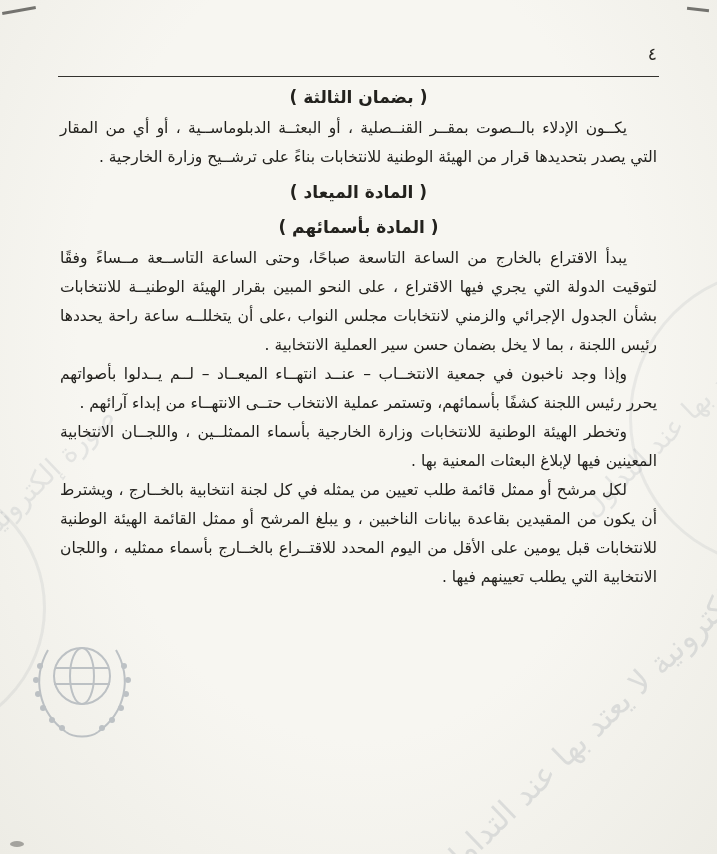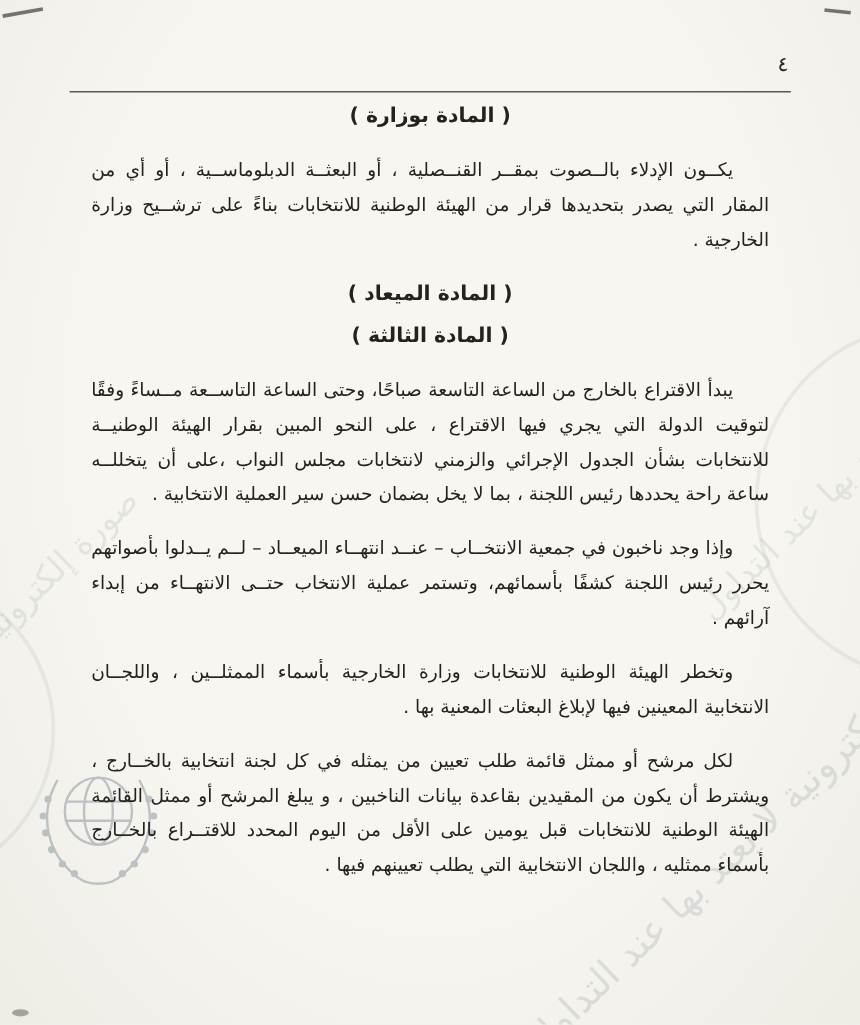--- a/index.html
+++ b/index.html
@@ -42,21 +42,21 @@
   .header-row {
     display: flex; direction: rtl;
     justify-content: space-between; align-items: flex-end;
     font-size: 15px; color: #2a2925;
   }
   .page-number { font-size: 17px; padding-left: 14px; }
   .rule { border: 0; border-top: 1.4px solid #33322e; margin: 12px -2px 4px; }
 
   .doc { direction: rtl; text-align: justify; font-size: 15.5px; line-height: 29px; color: #23221e; }
   .doc h2 { text-align: center; font-size: 17px; font-weight: 700; margin: 6px 0 2px; line-height: 29px; }
-  .doc p { margin: 16px; text-indent: 30px; }
+  .doc p { margin: 0; text-indent: 30px; }
 </style>
 </head>
 <body>
 
 <div class="scan-page">
 
   <div class="wm-layer">
     <div class="wm-ring ring1"></div>
     <div class="wm-ring ring2"></div>
     <span class="wm-text wm-t1">صورة إلكترونية لا يعتد بها عند التداول</span>
@@ -97,26 +97,26 @@
   <div class="content-layer">
 
     <div class="header-row">
       <span class="page-number">٤</span>
     </div>
 
     <hr class="rule">
 
     <div class="doc">
 
-      <h2>( المادة بوزارة )</h2>
+      <h2>( بضمان الثالثة )</h2>
       <p>يكــون الإدلاء بالــصوت بمقــر القنــصلية ، أو البعثــة الدبلوماســية ، أو أي من المقار التي يصدر بتحديدها قرار من الهيئة الوطنية للانتخابات بناءً على ترشــيح وزارة الخارجية .</p>
 
       <h2>( المادة الميعاد )</h2>
 
-      <h2>( المادة الثالثة )</h2>
+      <h2>( المادة بأسمائهم )</h2>
       <p>يبدأ الاقتراع بالخارج من الساعة التاسعة صباحًا، وحتى الساعة التاســعة مــساءً وفقًا لتوقيت الدولة التي يجري فيها الاقتراع ، على النحو المبين بقرار الهيئة الوطنيــة للانتخابات بشأن الجدول الإجرائي والزمني لانتخابات مجلس النواب ،على أن يتخللــه ساعة راحة يحددها رئيس اللجنة ، بما لا يخل بضمان حسن سير العملية الانتخابية .</p>
       <p>وإذا وجد ناخبون في جمعية الانتخــاب – عنــد انتهــاء الميعــاد – لــم يــدلوا بأصواتهم يحرر رئيس اللجنة كشفًا بأسمائهم، وتستمر عملية الانتخاب حتــى الانتهــاء من إبداء آرائهم .</p>
 
       <p>وتخطر الهيئة الوطنية للانتخابات وزارة الخارجية بأسماء الممثلــين ، واللجــان الانتخابية المعينين فيها لإبلاغ البعثات المعنية بها .</p>
       <p>لكل مرشح أو ممثل قائمة طلب تعيين من يمثله في كل لجنة انتخابية بالخــارج ، ويشترط أن يكون من المقيدين بقاعدة بيانات الناخبين ، و يبلغ المرشح أو ممثل القائمة الهيئة الوطنية للانتخابات قبل يومين على الأقل من اليوم المحدد للاقتــراع بالخــارج بأسماء ممثليه ، واللجان الانتخابية التي يطلب تعيينهم فيها .</p>
 
     </div>
   </div>
 </div>
 

